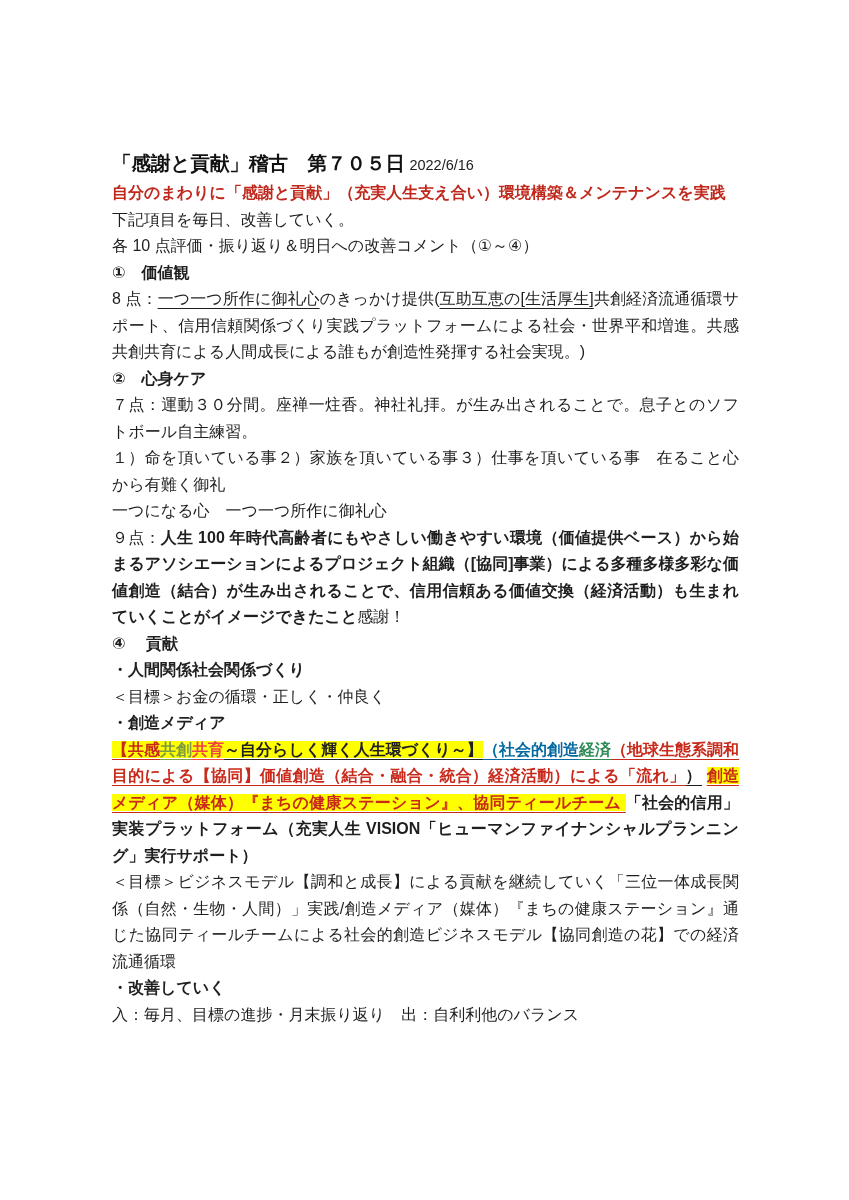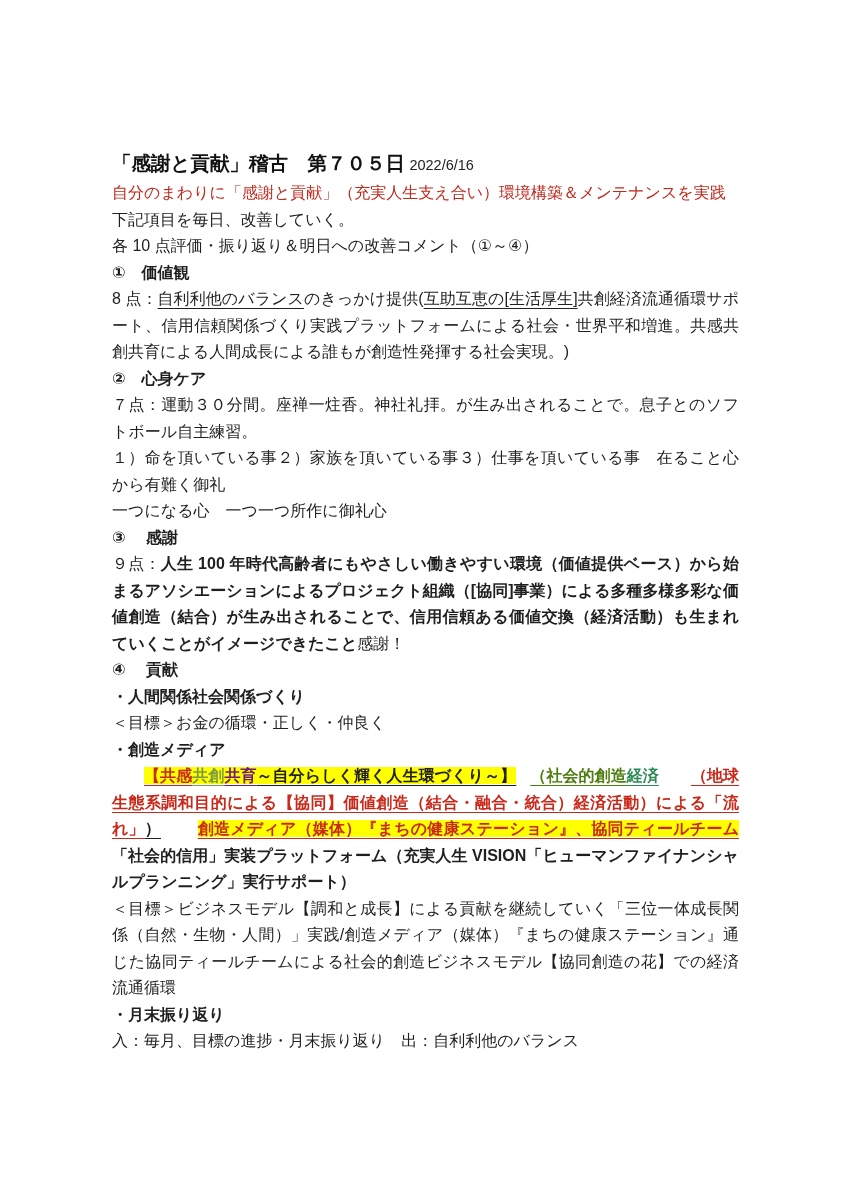--- a/index.html
+++ b/index.html
@@ -18,60 +18,59 @@
     text-align:justify;
     text-justify:inter-ideograph;
     word-break:break-all;
     letter-spacing:0;
   }
   .content p{margin:0;padding:0;}
   .title-line{line-height:30px;margin-bottom:10px;}
   .title-main{font-weight:700;font-size:19.5px;color:#111;}
   .title-date{font-size:14.5px;color:#222;}
   .b{font-weight:700;}
-  .intro{color:#bf281b;font-weight:400;}
-  .red{color:#c9291a;margin-left:32px;}
+  .intro{color:#bf281b;font-weight:700;}
+  .red{color:#c9291a;}
   .blue1{color:#6b8cad;}
-  .blue2{color:#4d7c0f;padding-left:14px;}
-  .green{color:#701a75;}
+  .blue2{color:#0369a1;}
+  .green{color:#ef4444;}
   .green2{color:#2e8b57;margin-top:48px;}
   .olive{color:#7d9b44;}
   .u{text-decoration:underline;text-underline-offset:3.5px;text-decoration-thickness:1.3px;}
   .hl{background:#ffff00;}
 </style>
 </head>
 <body>
 
 <div class="page">
   <div class="content">
 
     <p class="title-line"><span class="title-main">「感謝と貢献」稽古　第７０５日</span> <span class="title-date">2022/6/16</span></p>
 
     <p class="intro">自分のまわりに「感謝と貢献」（充実人生支え合い）環境構築＆メンテナンスを実践</p>
 
     <p>下記項目を毎日、改善していく。</p>
     <p>各 10 点評価・振り返り＆明日への改善コメント（①～④）</p>
 
     <p class="b">①　価値観</p>
-    <p><span>8 点：</span><span class="u">自利利他のバランス</span><span>のきっかけ提供(</span><span class="u">互助互恵の[生活厚生]</span><span>共創経済流通循環サポート、信用信頼関係づくり実践プラットフォームによる社会・世界平和増進。共感共創共育による人間成長による誰もが創造性発揮する社会実現。)</span></p>
+    <p><span>8 点：</span><span class="u">一つ一つ所作に御礼心</span><span>のきっかけ提供(</span><span class="u">互助互恵の[生活厚生]</span><span>共創経済流通循環サポート、信用信頼関係づくり実践プラットフォームによる社会・世界平和増進。共感共創共育による人間成長による誰もが創造性発揮する社会実現。)</span></p>
 
     <p class="b">②　心身ケア</p>
     <p>７点：運動３０分間。座禅一炷香。神社礼拝。が生み出されることで。息子とのソフトボール自主練習。</p>
     <p>１）命を頂いている事２）家族を頂いている事３）仕事を頂いている事　在ること心から有難く御礼</p>
     <p>一つになる心　一つ一つ所作に御礼心</p>
 
-    <p class="b">③　 感謝</p>
     <p><span>９点：</span><span class="b">人生 100 年時代高齢者にもやさしい働きやすい環境（価値提供ベース）から始まるアソシエーションによるプロジェクト組織（[協同]事業）による多種多様多彩な価値創造（結合）が生み出されることで、信用信頼ある価値交換（経済活動）も生まれていくことがイメージできたこと</span><span>感謝！</span></p>
 
     <p class="b">④　 貢献</p>
 
     <p class="b">・人間関係社会関係づくり</p>
     <p>＜目標＞お金の循環・正しく・仲良く</p>
 
     <p class="b">・創造メディア</p>
     <p class="b"><span class="hl red u">【共感</span><span class="hl olive u">共創</span><span class="hl green u">共育</span><span class="hl u">～自分らしく輝く人生環づくり～】</span><span class="blue2 u">（社会的創造</span><span class="green2 u">経済</span><span class="red u">（地球生態系調和目的による【協同】価値創造（結合・融合・統合）経済活動）による「流れ」</span><span class="u">）</span> <span class="hl red u">創造メディア（媒体）『まちの健康ステーション』、協同ティールチーム </span><span>「社会的信用」実装プラットフォーム（充実人生 VISION「ヒューマンファイナンシャルプランニング」実行サポート）</span></p>
     <p>＜目標＞ビジネスモデル【調和と成長】による貢献を継続していく「三位一体成長関係（自然・生物・人間）」実践/創造メディア（媒体）『まちの健康ステーション』通じた協同ティールチームによる社会的創造ビジネスモデル【協同創造の花】での経済流通循環</p>
 
-    <p class="b">・月末振り返り</p>
+    <p class="b">・改善していく</p>
     <p>入：毎月、目標の進捗・月末振り返り　出：自利利他のバランス</p>
 
   </div>
 </div>
 
 </body></html>

